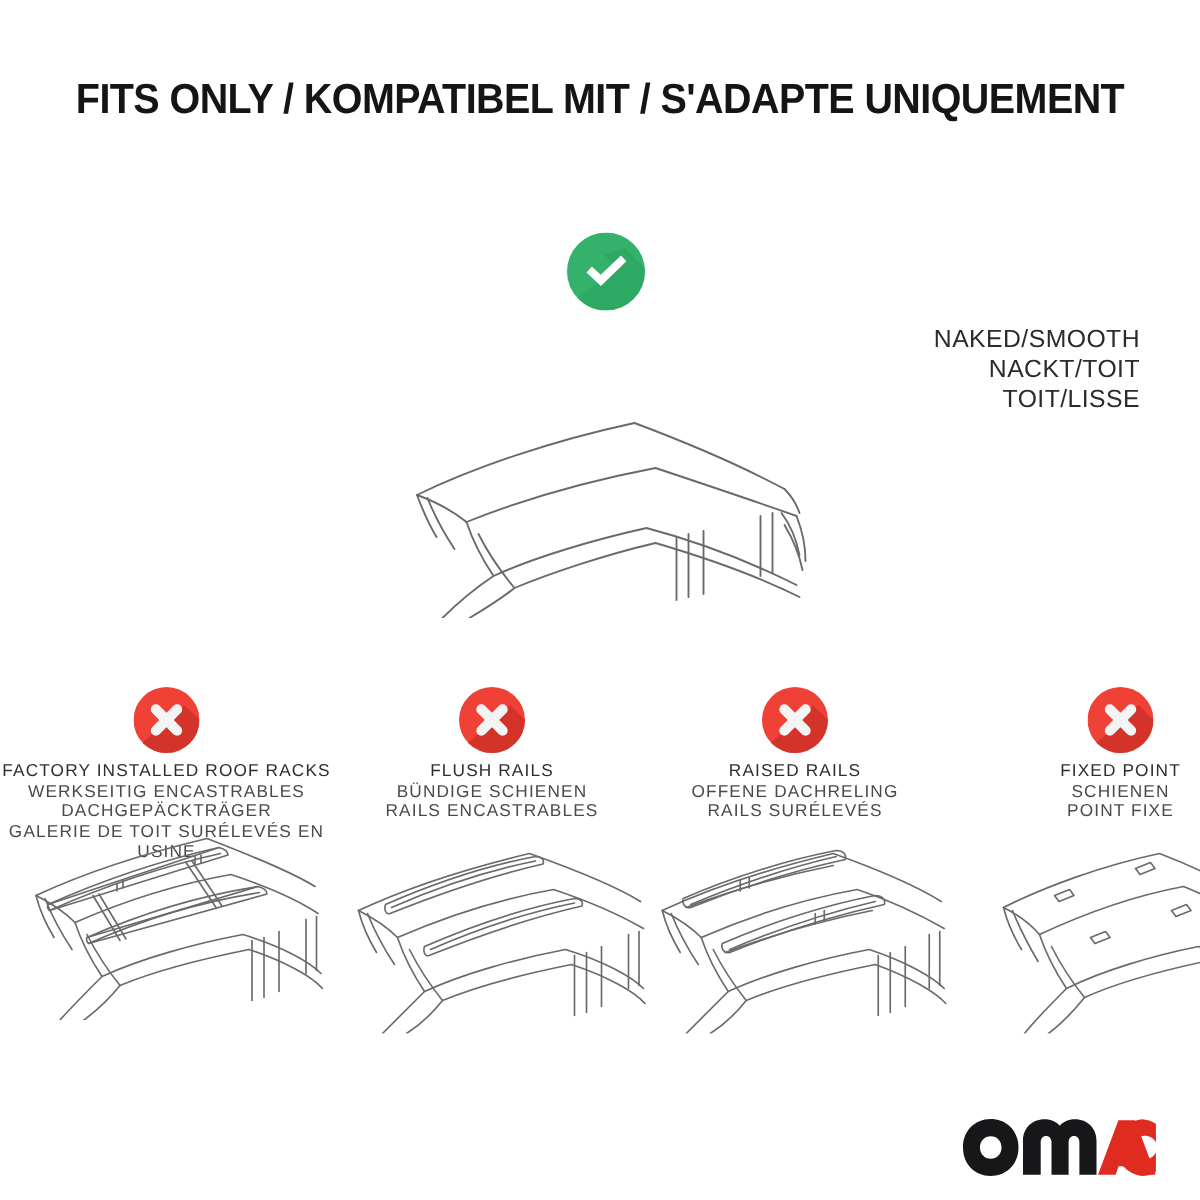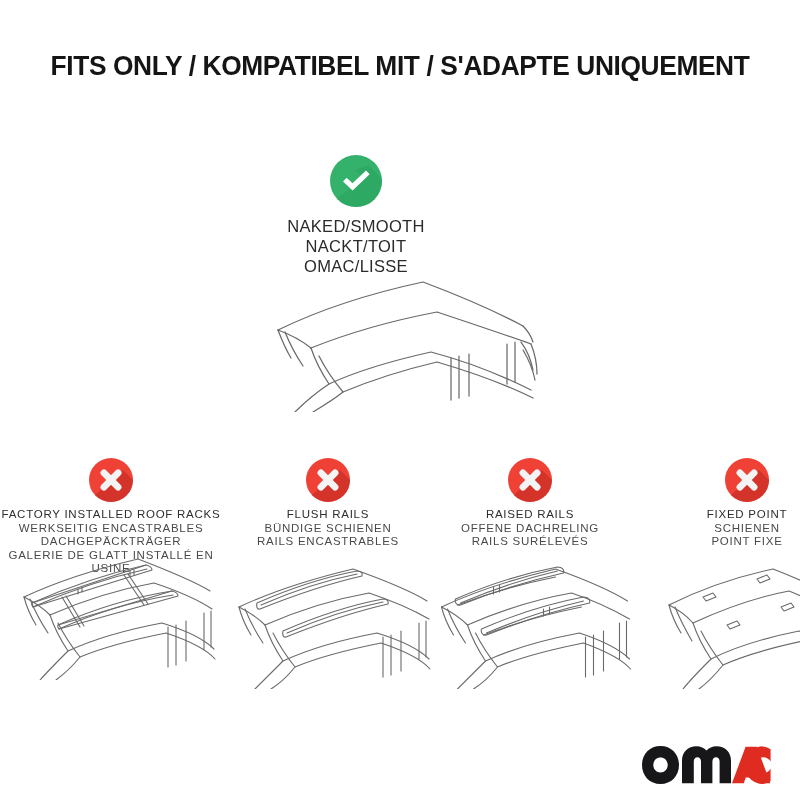--- a/index.html
+++ b/index.html
@@ -23,21 +23,22 @@
     letter-spacing:-0.4px;
     color:#151515;
     transform:scaleX(0.94);
     white-space:nowrap;
   }
 
   
   .approved{
     position:absolute;
     top:155px;left:0;width:712px;
-    text-align:center;
+    text-align:right;
+    padding-left:48px;
   }
   .badge{
     width:52px;height:52px;border-radius:50%;
     margin:0 auto;
     position:relative;
     display:block;
   }
   .badge svg{display:block;width:52px;height:52px;}
 
   .approved-labels{
@@ -123,21 +124,21 @@
       <svg viewBox="0 0 52 52" xmlns="http://www.w3.org/2000/svg">
         <circle cx="26" cy="26" r="26" fill="#34b16a"></circle>
         <path d="M52 26a26 26 0 0 1-26 26c-7.6 0-14.3-3.2-19-8.4L34 24l-9-9 13.6-4.8L52 24z" fill="#2aa25f" opacity="0.55"></path>
         <path d="M22.6 35.6 13 26.6l3.6-3.9 5.9 5.5L36 15.4l3.6 3.8z" fill="#ffffff"></path>
       </svg>
     </div>
 
     <div class="approved-labels">
       <div>NAKED/SMOOTH</div>
       <div>NACKT/TOIT</div>
-      <div>OMAC/LISSE</div>
+      <div>TOIT/LISSE</div>
     </div>
   </div>
 
   <div class="roof-top">
     <svg viewBox="0 0 300 140" xmlns="http://www.w3.org/2000/svg" fill="none" stroke="#6a6a6a" stroke-width="1.25" stroke-linecap="round" stroke-linejoin="round">
 
       <path d="M23 58 C60 40 112 22 168 10 C200 22 238 38 268 54"></path>
       <path d="M23 58 C34 62 46 68 56 76"></path>
       <path d="M268 54 C272 58 276 64 278 70"></path>
 
@@ -175,21 +176,21 @@
           <g fill="#f4f4f4">
             <rect x="8.6" y="18.6" width="26.8" height="6.8" rx="3.4" transform="rotate(45 22 22)"></rect>
             <rect x="8.6" y="18.6" width="26.8" height="6.8" rx="3.4" transform="rotate(-45 22 22)"></rect>
           </g>
         </svg>
       </div>
       <div class="col-labels">
         <div class="l0">FACTORY INSTALLED ROOF RACKS</div>
         <div class="ln">WERKSEITIG ENCASTRABLES</div>
         <div class="ln">DACHGEPÄCKTRÄGER</div>
-        <div class="ln">GALERIE DE GLATT INSTALLÉ EN USINE</div>
+        <div class="ln">GALERIE DE TOIT SURÉLEVÉS EN USINE</div>
       </div>
       <div class="roof-sm">
         <svg width="210" height="135" viewBox="0 0 210 135" xmlns="http://www.w3.org/2000/svg" fill="none" stroke="#6a6a6a" stroke-width="1.1" stroke-linecap="round" stroke-linejoin="round">
 
           <path d="M18 52 C48 38 90 24 132 14 C158 24 188 36 204 46"></path>
           <path d="M18 52 C26 56 36 62 44 70"></path>
           <path d="M44 70 C76 56 114 44 148 38 C172 46 194 56 206 64"></path>
 
           <path d="M18 52 C20 60 24 70 30 80"></path>
           <path d="M24 54 C28 64 34 76 42 88"></path>

